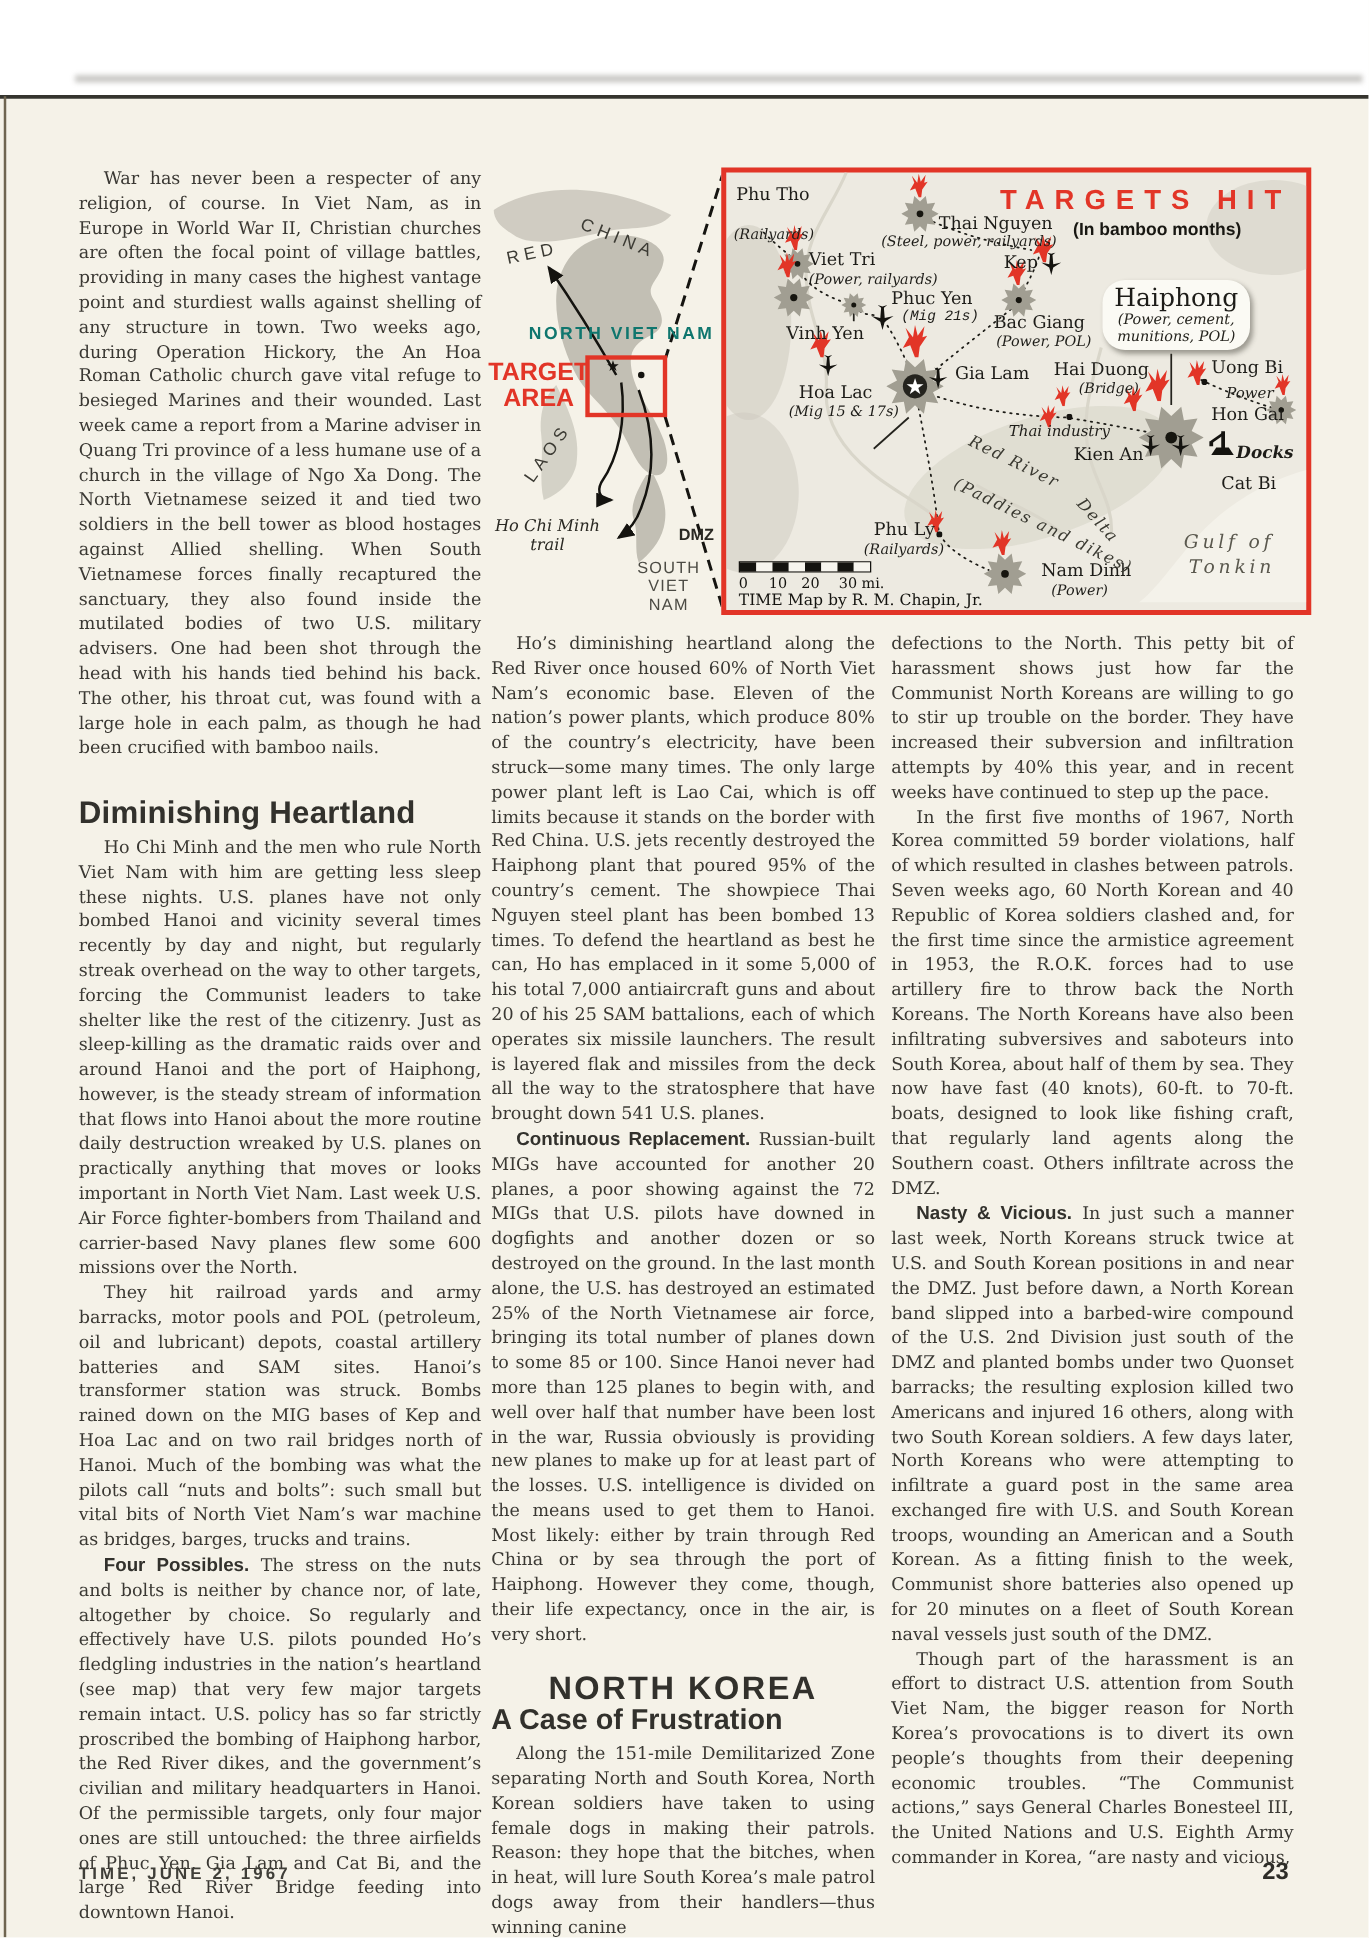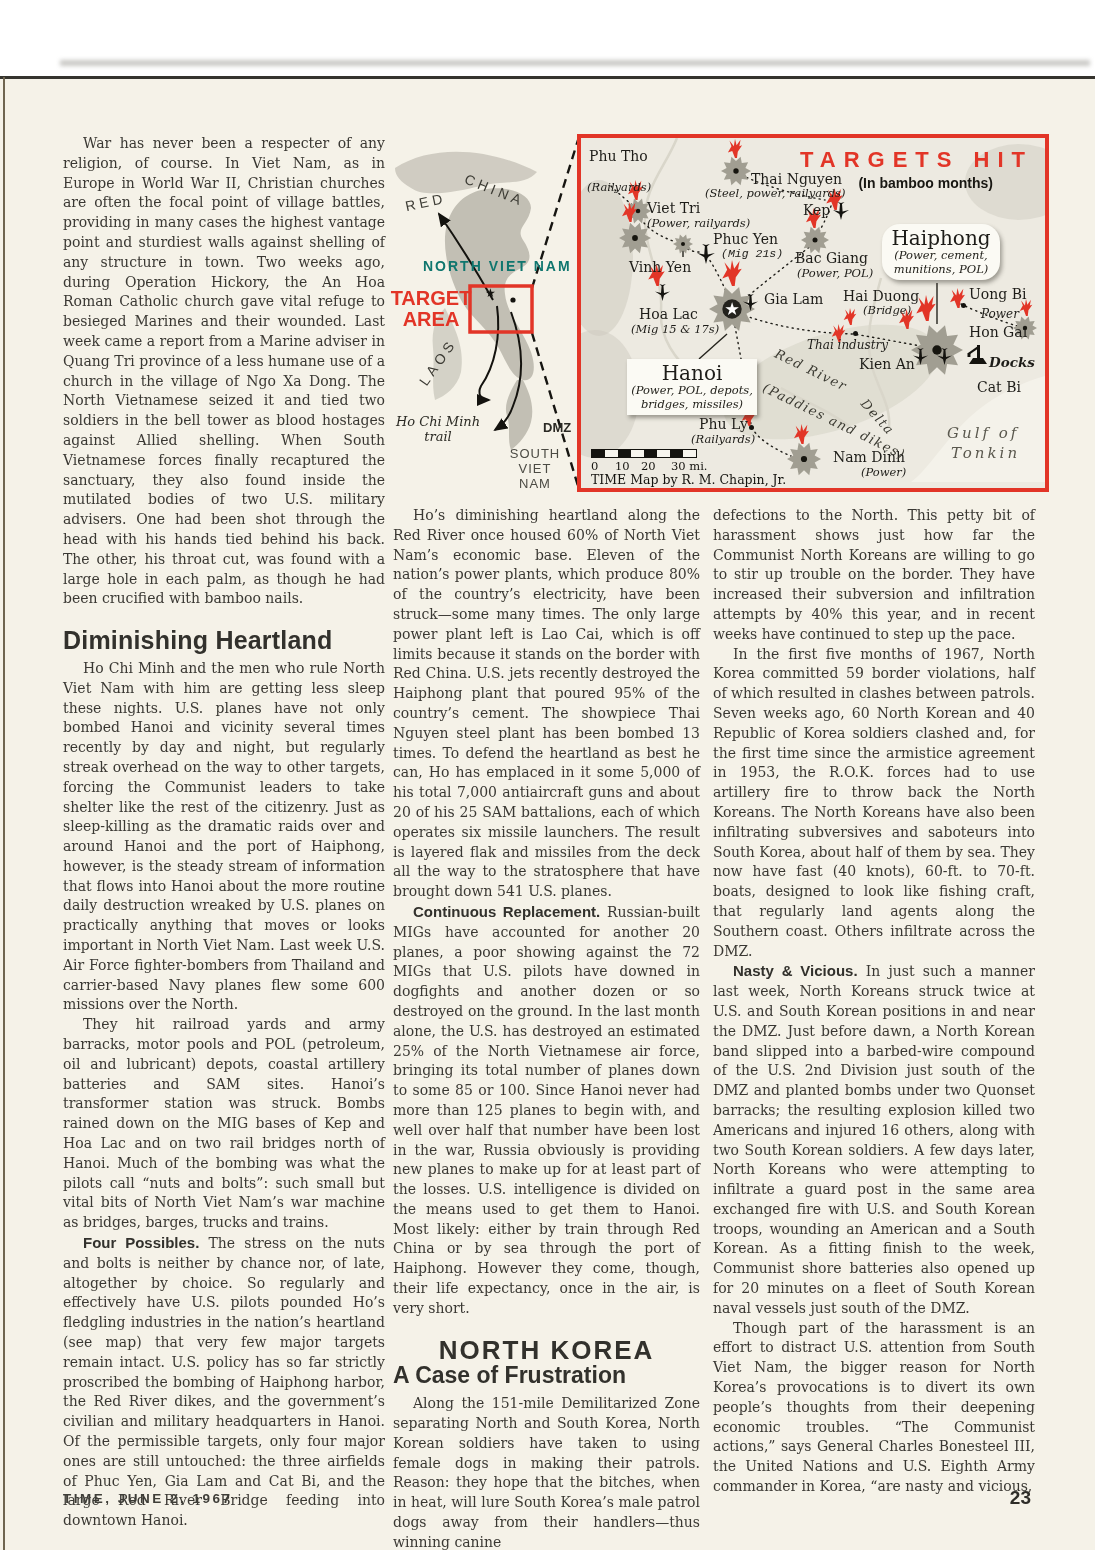--- a/index.html
+++ b/index.html
@@ -15,21 +15,21 @@
   .col{color:#3a3833;font-size:14px;line-height:19.8px;text-align:justify;}
   .col1{width:322px;}
   .right-area{width:710px;margin-left:0;}
   .cols23{display:flex;margin-top:14px;}
   .col2{width:307px;margin-left:8px;}
   .col3{width:322px;margin-left:13px;}
   .bp{margin:0;}
   .ind{text-indent:20px;}
   .runin{font-family:"Liberation Sans",sans-serif;font-weight:700;font-size:15px;color:#32312c;}
   h2.subhead{font-family:"Liberation Sans",sans-serif;font-weight:700;font-size:25px;
-        color:#32312c;margin:22px 0 8px 0;letter-spacing:.2px;}
+        color:#32312c;margin:32px 0 8px 0;letter-spacing:.2px;}
   h1.section{font-family:"Liberation Sans",sans-serif;font-weight:700;font-size:26px;
         color:#32312c;margin:22px 0 4px 0;text-align:center;letter-spacing:2px;}
   h2.subhead2{font-family:"Liberation Sans",sans-serif;font-weight:700;font-size:23px;
         color:#32312c;margin:6px 0 8px 0;text-align:left;}
 
   
   .map-block{position:relative;width:665px;height:364px;}
   .inset-svg{position:absolute;left:0;top:0;}
   .ilab{position:absolute;white-space:nowrap;color:#2a2923;font-family:"Liberation Sans",sans-serif;}
   .ilab.geo{font-size:14px;letter-spacing:4px;color:#3c3b34;}
@@ -298,32 +298,28 @@
               <div class="mlab n" style="left: 388px; top: 148px;">Uong Bi</div>
               <div class="mlab si" style="left: 400px; top: 169px;">Power</div>
               <div class="mlab n" style="left: 388px; top: 186px;">Hon Gai</div>
               <div class="mlab si" style="left: 226px; top: 200px;">Thai industry</div>
               <div class="mlab n" style="left: 278px; top: 218px;">Kien An</div>
               <div class="mlab doc" style="left: 408px; top: 216px;">Docks</div>
               <div class="mlab n" style="left: 384px; top: 241px; margin-left: 12px;">Cat Bi</div>
               <div class="mlab n" style="left: 118px; top: 278px;">Phu Ly</div>
               <div class="mlab s" style="left: 110px; top: 294px;">(Railyards)</div>
               <div class="mlab n" style="left: 252px; top: 311px;">Nam Dinh</div>
-              <div class="mlab s" style="left: 260px; top: 327px; margin-left: 20px;">(Power)</div>
+              <div class="mlab s" style="left: 260px; top: 327px;">(Power)</div>
               <div class="mlab delta" style="left: 198px; top: 208px; transform: rotate(26deg);">Red River</div>
               <div class="mlab delta" style="left: 288px; top: 258px; transform: rotate(48deg);">Delta</div>
               <div class="mlab delta" style="left: 186px; top: 242px; transform: rotate(26deg);">(Paddies and dikes)</div>
               <div class="mlab sea" style="left: 366px; top: 286px;">Gulf of</div>
               <div class="mlab sea" style="left: 370px; top: 306px;">Tonkin</div>
             </div>
 
-          <div class="callout hanoi-box">
-            <div class="cname">Hanoi</div>
-            <div class="csub"><span>(Power, POL, depots,</span><br><span>bridges, missiles)</span></div>
-          </div>
           <div class="callout haiphong-box">
             <div class="cname">Haiphong</div>
             <div class="csub"><span>(Power, cement,</span><br><span>munitions, POL)</span></div>
           </div>
 
           <div class="scale">
             <div class="scale-bar">
                 <i></i>
                 <i></i>
                 <i></i>

